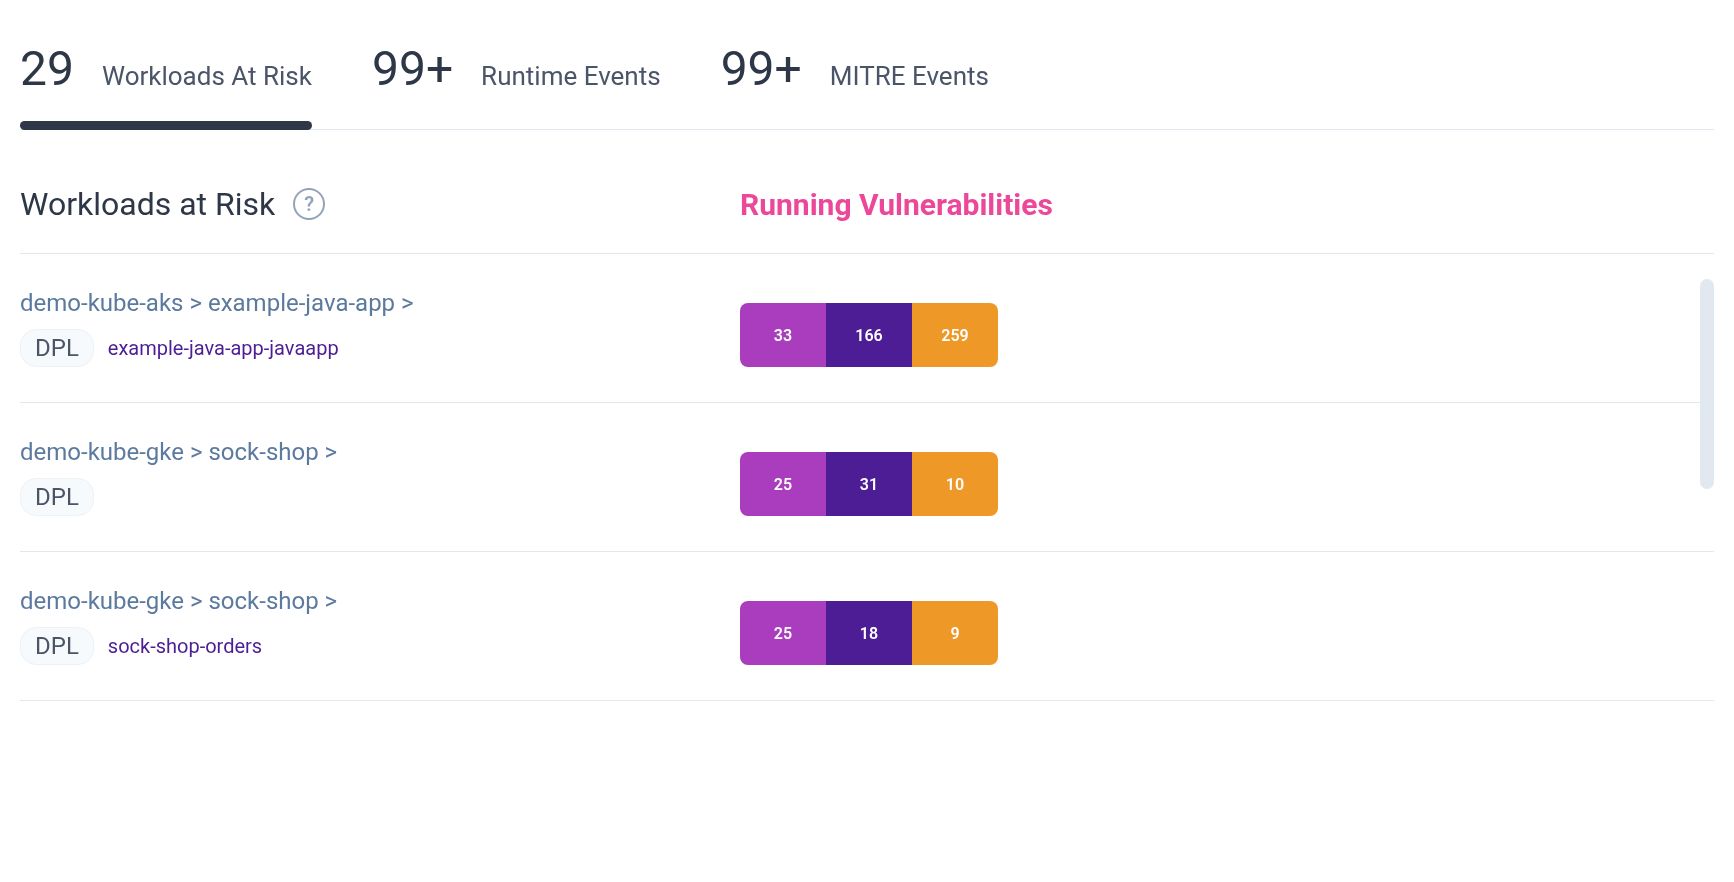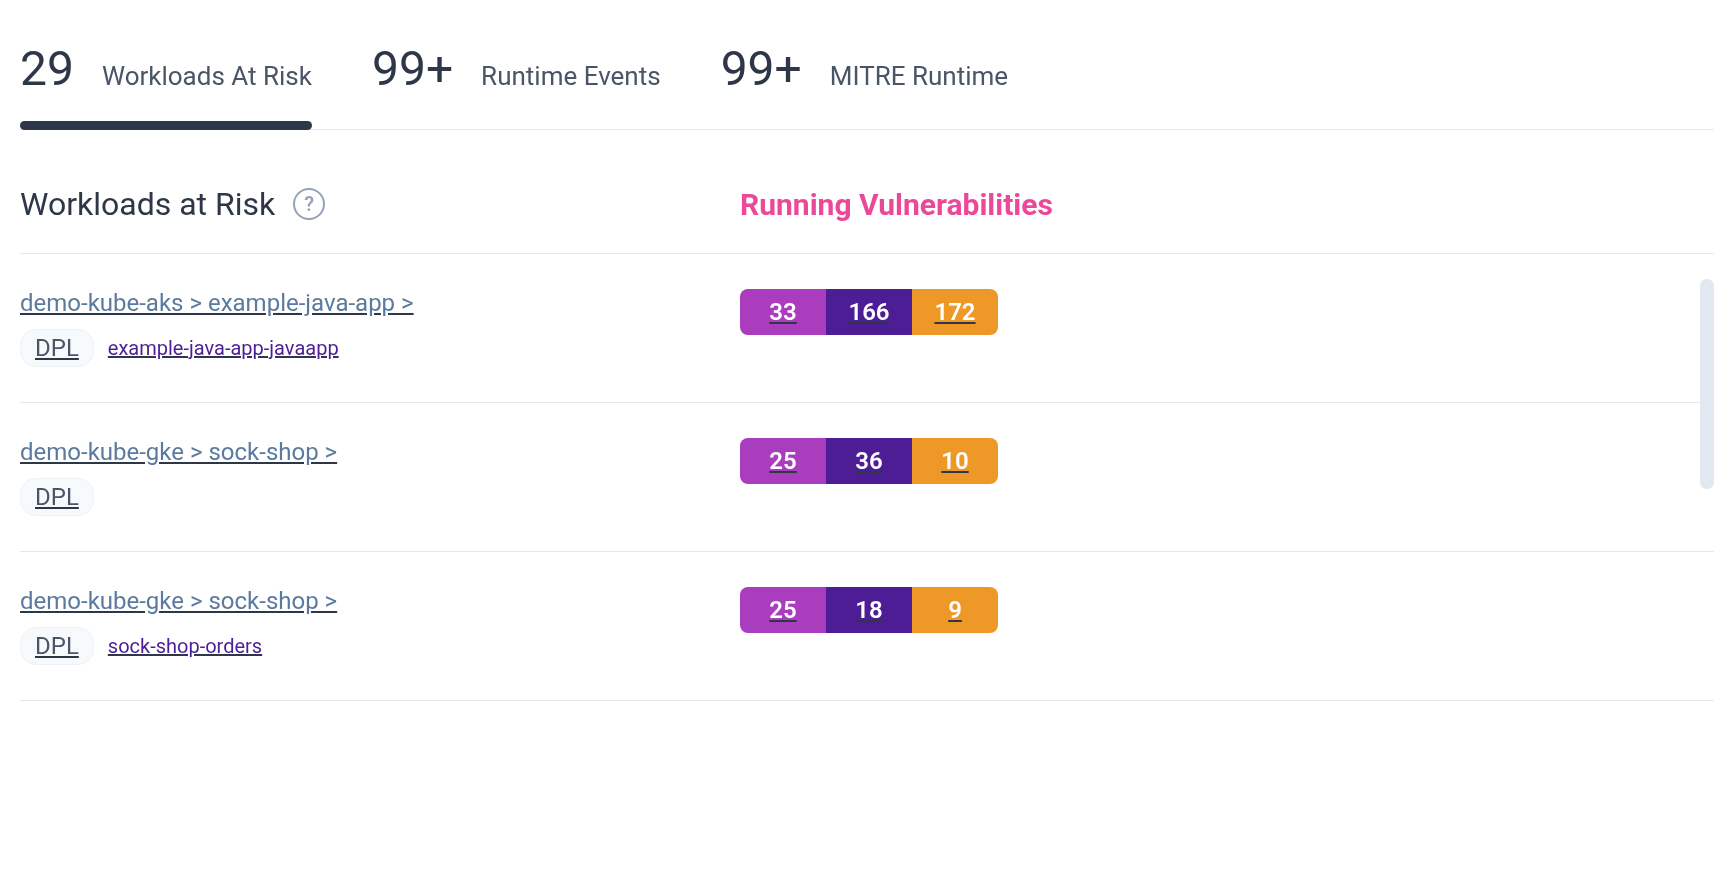--- a/index.html
+++ b/index.html
@@ -92,24 +92,23 @@
       position: absolute;
       top: 25px;
       right: 0;
       width: 14px;
       height: 210px;
       background: #e2e8f0;
       border-radius: 7px;
     }
     .row {
       display: flex;
-      align-items: flex-start;
+      align-items: flex-end;
       padding: 35px 0;
       border-bottom: 1px solid #e2e8f0;
-      text-decoration: underline;
     }
     .workload-col {
       flex: 0 0 720px;
     }
     .breadcrumb {
       font-size: 24px;
       color: #5b7a9e;
       margin-bottom: 12px;
     }
     .workload-line {
@@ -127,27 +126,27 @@
       border: 1px solid #edf2f7;
     }
     .workload-name {
       font-size: 20px;
       color: #4c1d95;
     }
     .vuln-col {
       display: flex;
     }
     .vuln-segment {
-      height: 46px;
+      height: 64px;
       min-width: 86px;
       display: flex;
       align-items: center;
       justify-content: center;
       color: #ffffff;
-      font-size: 24px;
+      font-size: 16px;
       font-weight: 600;
     }
     .vuln-segment:first-child {
       border-top-left-radius: 8px;
       border-bottom-left-radius: 8px;
     }
     .vuln-segment:last-child {
       border-top-right-radius: 8px;
       border-bottom-right-radius: 8px;
     }
@@ -162,21 +161,21 @@
   <div class="tab active">
     <span class="tab-value">29</span>
     <span class="tab-label">Workloads At Risk</span>
   </div>
   <div class="tab">
     <span class="tab-value">99+</span>
     <span class="tab-label">Runtime Events</span>
   </div>
   <div class="tab">
     <span class="tab-value">99+</span>
-    <span class="tab-label">MITRE Runtime</span>
+    <span class="tab-label">MITRE Events</span>
   </div>
 </div>
 
 <div class="headers">
   <div class="header-left">
     <span class="header-title">Workloads at Risk</span>
     <span class="help-icon">?</span>
   </div>
   <div class="header-right">Running Vulnerabilities</div>
 </div>
@@ -188,34 +187,34 @@
     <div class="workload-col">
       <div class="breadcrumb">demo-kube-aks &gt; example-java-app &gt;</div>
       <div class="workload-line">
         <span class="dpl-badge">DPL</span>
         <span class="workload-name">example-java-app-javaapp</span>
       </div>
     </div>
     <div class="vuln-col">
       <div class="vuln-segment vuln-critical">33</div>
       <div class="vuln-segment vuln-high">166</div>
-      <div class="vuln-segment vuln-medium">172</div>
+      <div class="vuln-segment vuln-medium">259</div>
     </div>
   </div>
 
   <div class="row">
     <div class="workload-col">
       <div class="breadcrumb">demo-kube-gke &gt; sock-shop &gt;</div>
       <div class="workload-line">
         <span class="dpl-badge">DPL</span>
       </div>
     </div>
     <div class="vuln-col">
       <div class="vuln-segment vuln-critical">25</div>
-      <div class="vuln-segment vuln-high">36</div>
+      <div class="vuln-segment vuln-high">31</div>
       <div class="vuln-segment vuln-medium">10</div>
     </div>
   </div>
 
   <div class="row">
     <div class="workload-col">
       <div class="breadcrumb">demo-kube-gke &gt; sock-shop &gt;</div>
       <div class="workload-line">
         <span class="dpl-badge">DPL</span>
         <span class="workload-name">sock-shop-orders</span>

